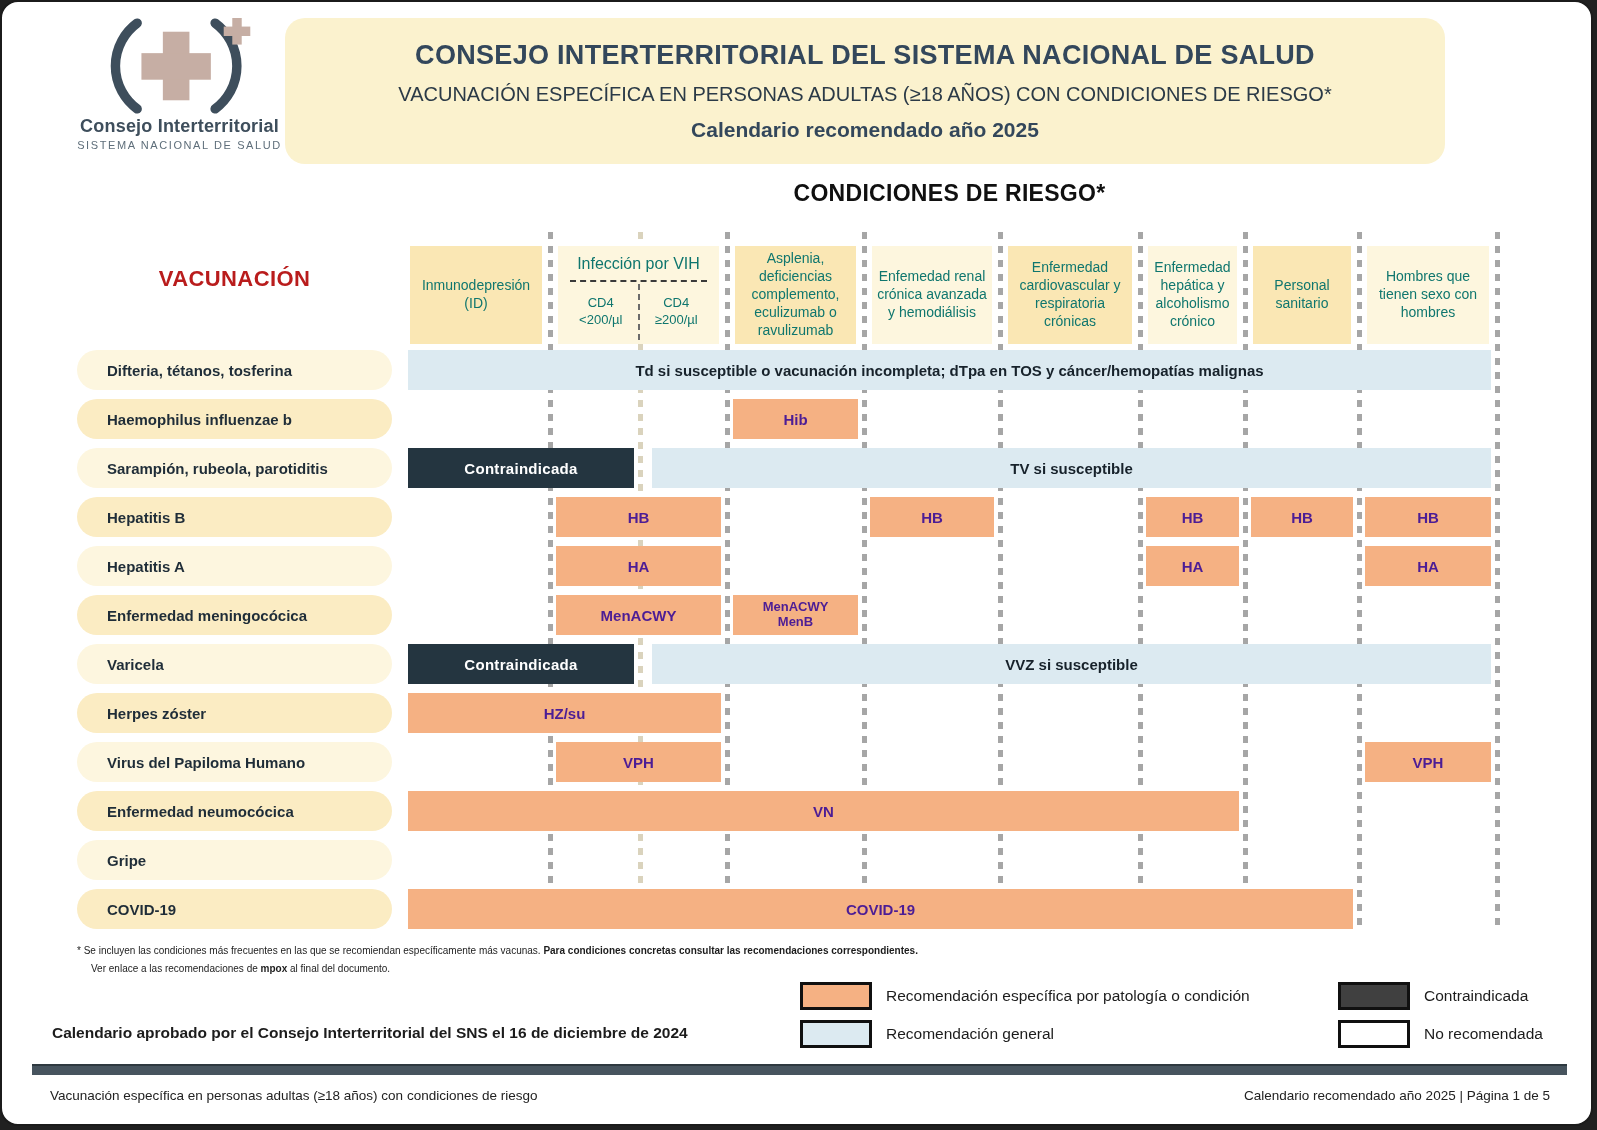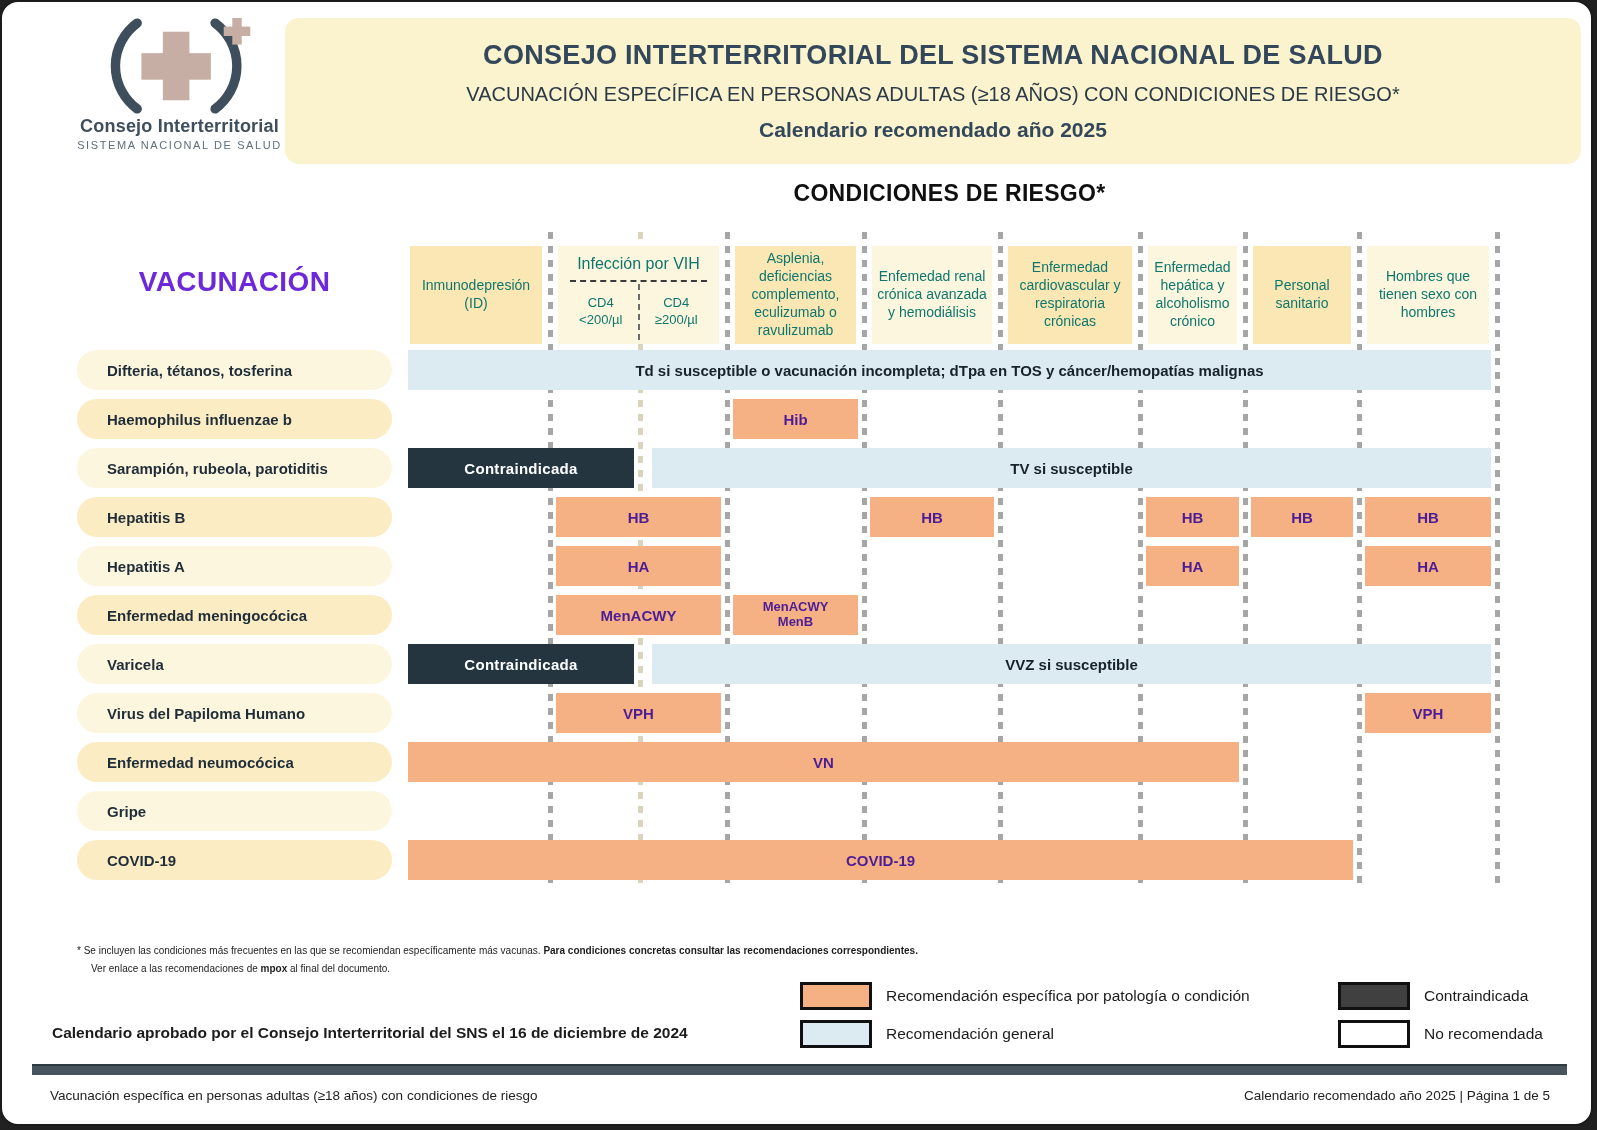--- a/index.html
+++ b/index.html
@@ -6,41 +6,41 @@
   body{width:1597px;height:1130px;font-family:"Liberation Sans","DejaVu Sans",sans-serif;}
   .page{position:relative;width:1593px;height:1126px;background:#ffffff;border:2px solid #1b1b1b;border-radius:18px;overflow:hidden;box-sizing:border-box;}
 
   
   .logo{position:absolute;left:70px;top:16px;width:215px;text-align:center;}
   .logo svg{display:block;margin:0 auto;}
   .brand{font-size:18px;font-weight:bold;color:#3E4E5C;letter-spacing:.2px;margin-top:2px;}
   .subbrand{font-size:11px;color:#5E6E7A;letter-spacing:1.6px;margin-top:2px;}
 
   
-  .banner{position:absolute;left:283px;top:16px;width:1296px;height:146px;background:#FBF2CE;border-radius:14px;
+  .banner{position:absolute;left:283px;top:16px;width:1160px;height:146px;background:#FBF2CE;border-radius:20px;
           display:flex;flex-direction:column;align-items:center;justify-content:center;gap:12px;text-align:center;}
   .banner-title{font-size:27px;font-weight:bold;color:#33475B;letter-spacing:.3px;}
   .banner-sub{font-size:20px;color:#2B3A47;}
   .banner-sub b{font-weight:normal;}
   .banner-edition{font-size:21px;font-weight:bold;color:#33475B;}
 
   
   .cond-title{position:absolute;left:400px;top:178px;width:1095px;text-align:center;font-size:23px;font-weight:bold;color:#101010;letter-spacing:.3px;}
 
   
   .table{position:absolute;left:75px;top:228px;width:1420px;}
   .vlines{position:absolute;top:2px;bottom:6px;left:0;right:0;z-index:0;}
   .vl{position:absolute;top:0;bottom:0;width:5px;transform:translateX(-2px);
       background:repeating-linear-gradient(to bottom,#A6A6A6 0 7px,transparent 7px 14px);}
   .vl.light{background:repeating-linear-gradient(to bottom,#DAD3BD 0 7px,transparent 7px 14px);}
   .hrow,.row{display:grid;grid-template-columns:315px 10px 148px 90px 87px 137px 136px 140px 105px 114px 138px;position:relative;z-index:1;}
   .hrow{height:106px;margin-bottom:14px;}
   .row{height:40px;margin-bottom:9px;}
 
-  .vacc-title{grid-column:1;align-self:start;margin-top:36px;text-align:center;font-size:28px;font-weight:bold;color:#6d28d9;letter-spacing:.4px;}
+  .vacc-title{grid-column:1;align-self:start;margin-top:36px;text-align:center;font-size:22px;font-weight:bold;color:#b91c1c;letter-spacing:.4px;}
 
   .hbox{margin:16px 8px;display:flex;align-items:center;justify-content:center;text-align:center;
         font-size:14px;line-height:1.28;color:#0f766e;padding:4px 5px;box-sizing:border-box;}
   .tone-dk{background:#FAE7B4;}
   .tone-lt{background:#FDF6DE;}
   .hbox.vih{flex-direction:column;justify-content:flex-start;padding:8px 6px 4px 6px;}
   .vih-title{font-size:16px;}
   .vih-dash{width:92%;border-top:2px dashed #3a3a3a;margin:6px 0 2px 0;}
   .vih-subs{display:flex;width:100%;flex:1;}
   .cd4{flex:1;display:flex;flex-direction:column;align-items:center;justify-content:center;font-size:13px;line-height:1.3;}
@@ -183,20 +183,24 @@
         <span>MenB</span>
       </div>
     </div>
 
     <div class="row">
       <div class="pill p-lt">Varicela</div>
       <div class="cell contra" style="grid-column:3 / span 2">Contraindicada</div>
       <div class="cell general after-contra" style="grid-column:5 / span 7">VVZ si susceptible</div>
     </div>
 
+    <div class="row">
+      <div class="pill p-dk">Herpes zóster</div>
+      <div class="cell specific" style="grid-column:3 / span 3">HZ/su</div>
+    </div>
 
     <div class="row">
       <div class="pill p-lt">Virus del Papiloma Humano</div>
       <div class="cell specific" style="grid-column:4 / span 2">VPH</div>
       <div class="cell specific" style="grid-column:11">VPH</div>
     </div>
 
     <div class="row">
       <div class="pill p-dk">Enfermedad neumocócica</div>
       <div class="cell specific" style="grid-column:3 / span 7">VN</div>

